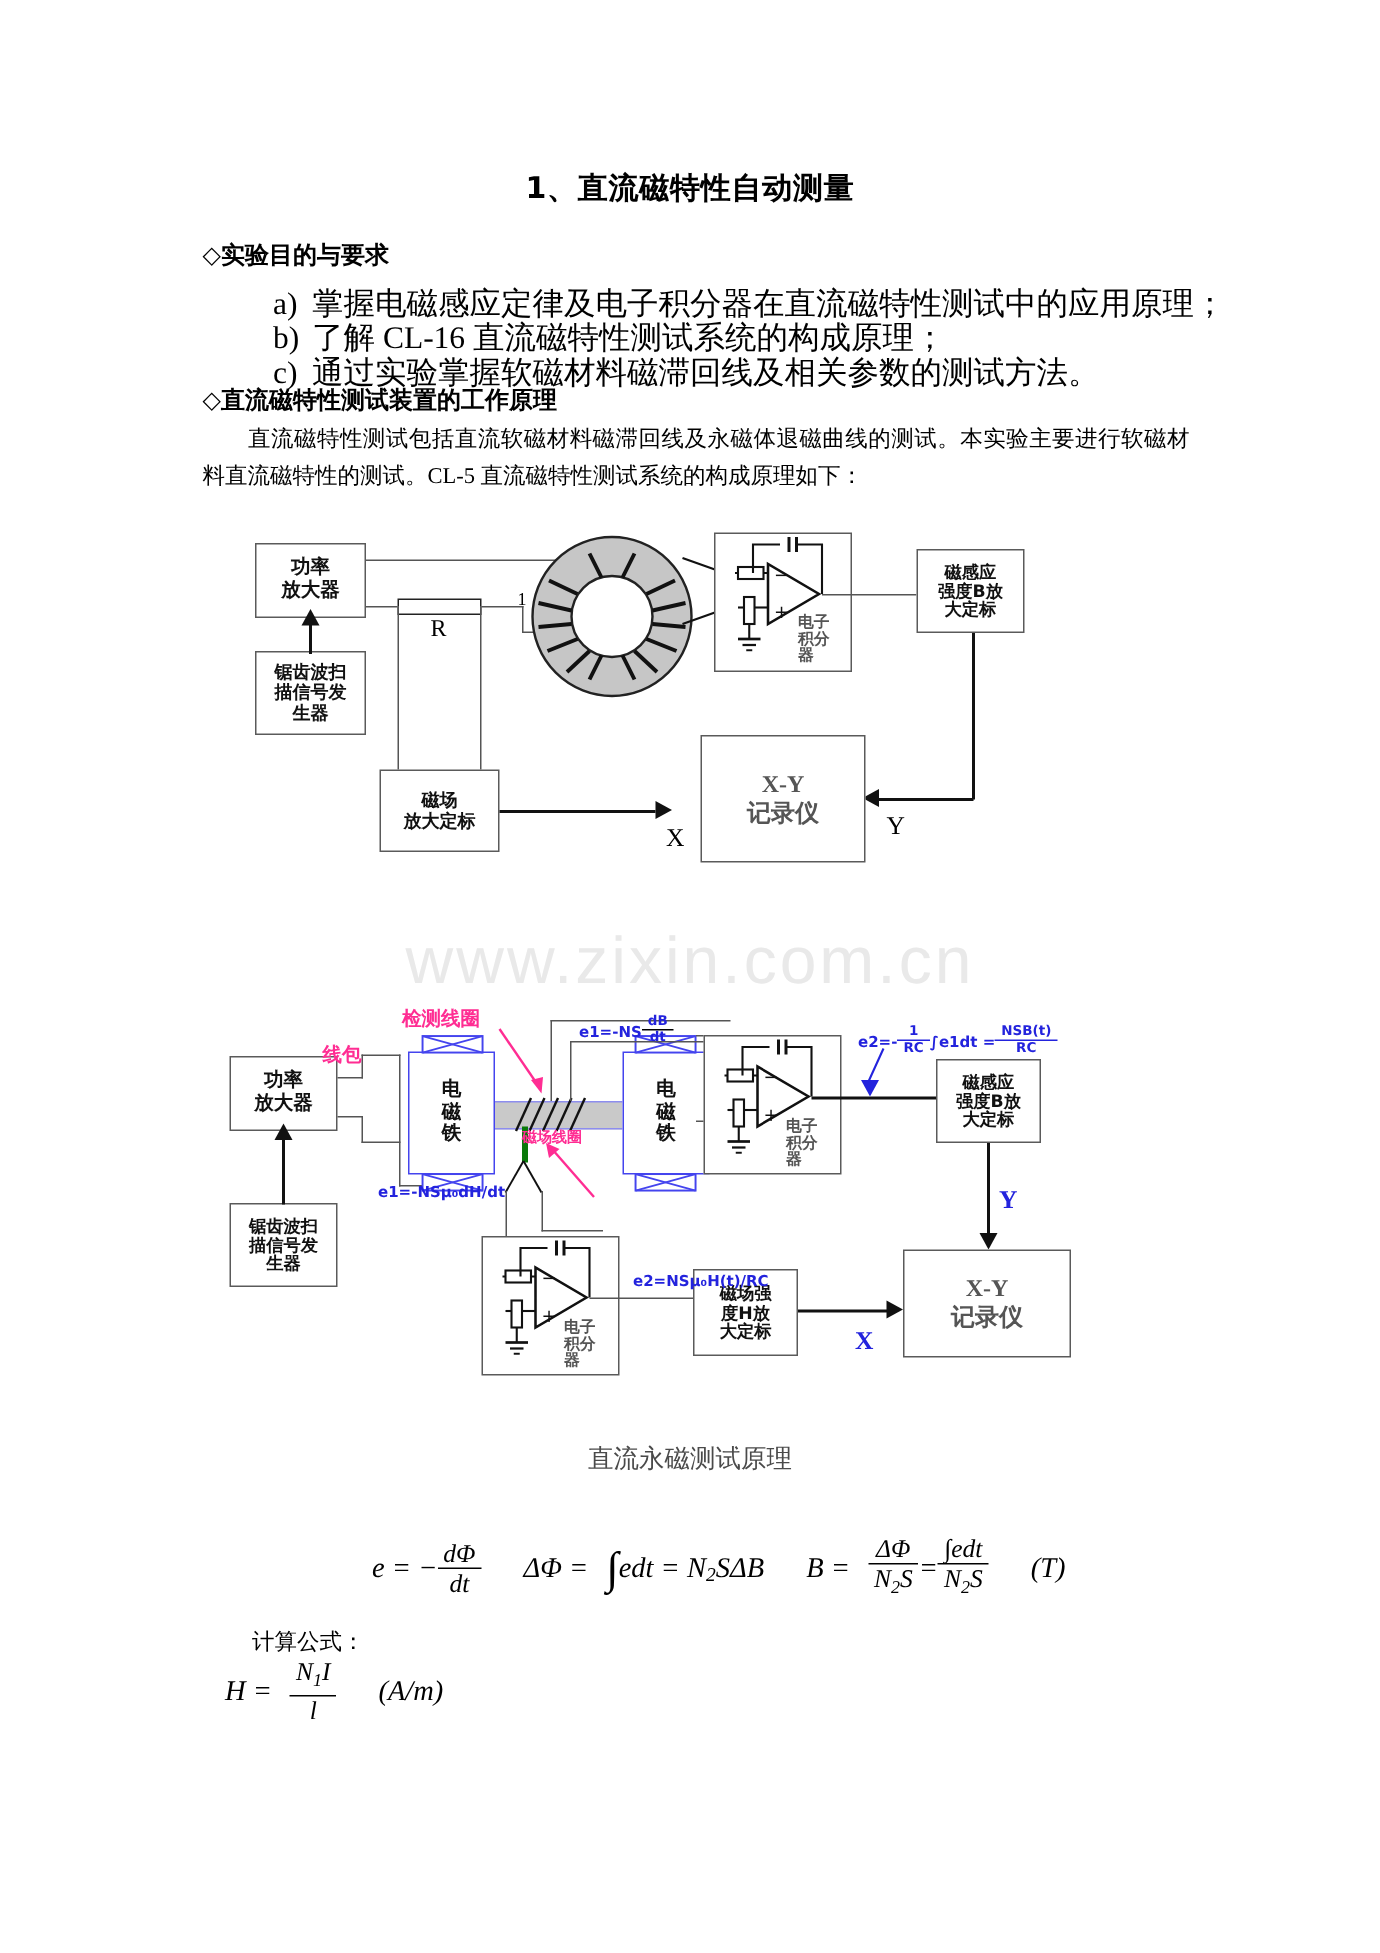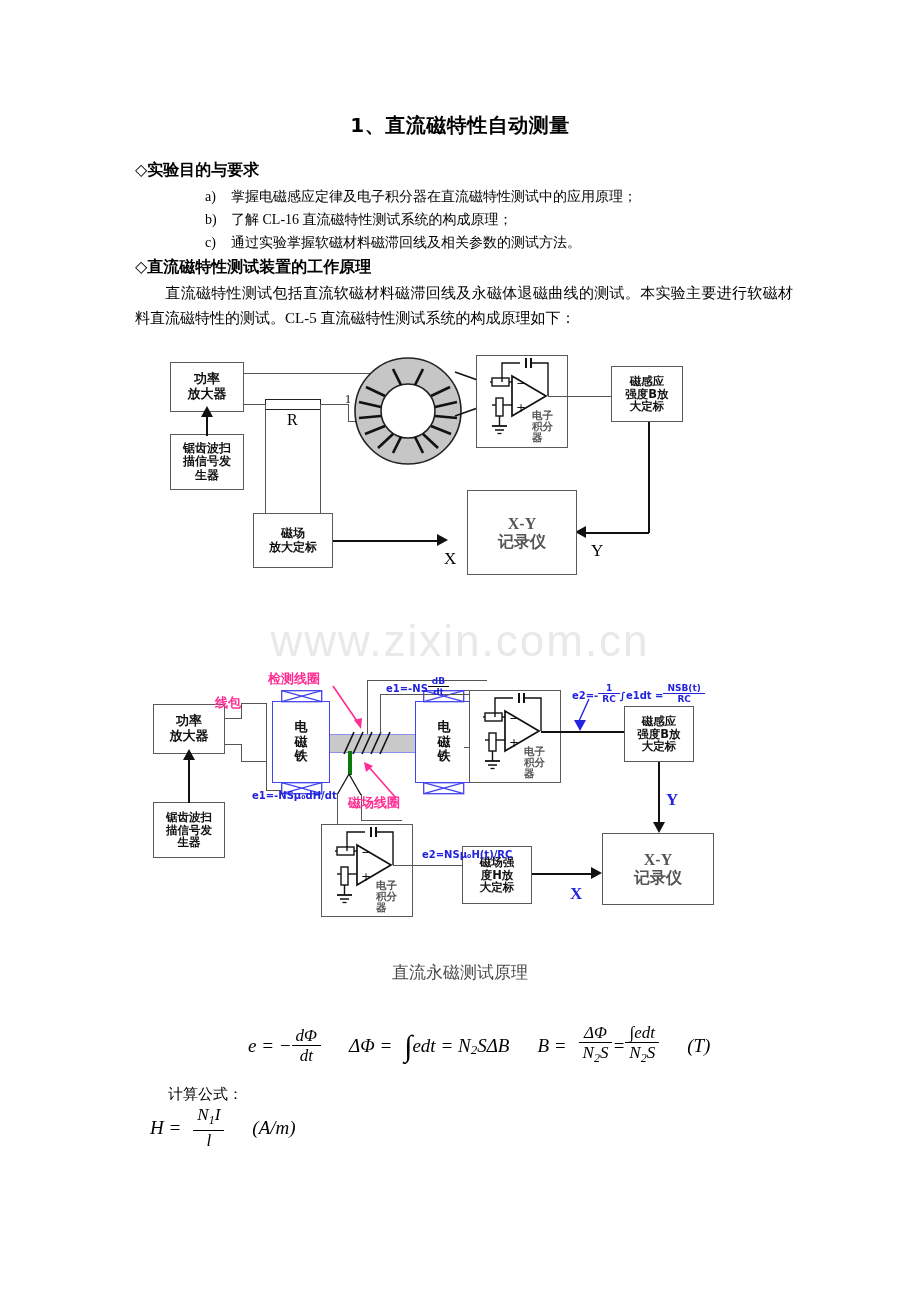--- a/index.html
+++ b/index.html
@@ -22,21 +22,21 @@
   }
   .heading{
     position:absolute;left:135px;
     font-family:"DejaVu Sans","Liberation Sans",sans-serif;
     font-weight:bold;font-size:16px;
     white-space:nowrap;
   }
   #h-purpose{top:160px;}
   #h-principle{top:257px;}
   .li{
-    position:absolute;left:182px;font-size:14px;white-space:nowrap;margin-left:23px;
+    position:absolute;left:182px;font-size:21px;white-space:nowrap;
   }
   #li-a{top:188px;}
   #li-b{top:211px;}
   #li-c{top:234px;}
   .li .mk{display:inline-block;width:26px;}
   .para{
     position:absolute;left:135px;width:658px;font-size:15px;
     line-height:25px;text-align:justify;
   }
   #p1{top:281px;}
@@ -370,21 +370,21 @@
     <div class="box" style="left:602px;top:833px;width:112px;height:72px;font-size:16px;color:#555;">
       <span><span class="lbl serif" style="position:static;">X-Y</span><br><span class="lbl serif" style="position:static;">记录仪</span></span>
     </div>
 
     <div class="lbl pink" style="left:215px;top:694px;font-size:13px;font-family:Liberation Mono, monospace;">线包</div>
     <div class="lbl pink" style="left:268px;top:670px;font-size:13px;">检测线圈</div>
     <svg class="dg" style="left:330px;top:684px;" width="42" height="50">
       <line x1="3" y1="2" x2="29" y2="40" stroke="#ff2d93" stroke-width="1.6"></line>
       <polygon points="31,45 24,36 32,34" fill="#ff2d93"></polygon>
     </svg>
-    <div class="lbl pink" style="left:348px;top:794px;font-size:13px;">磁场线圈</div>
+    <div class="lbl pink" style="left:348px;top:751px;font-size:10px;">磁场线圈</div>
     <svg class="dg" style="left:352px;top:760px;" width="48" height="42">
       <line x1="44" y1="38" x2="16" y2="6" stroke="#ff2d93" stroke-width="1.6"></line>
       <polygon points="12,2 21,6 14,12" fill="#ff2d93"></polygon>
     </svg>
 
     <div class="lbl blue" style="left:386px;top:676px;font-size:10px;">
       <span>e1=-NS</span><span class="frac" style="font-style:normal;vertical-align:-3px;"><span class="num" style="font-size:9px;line-height:10px;">dB</span><span class="den" style="font-size:9px;line-height:10px;">dt</span></span>
     </div>
     <div class="lbl blue" style="left:252px;top:790px;font-size:10px;">e1=-NSμ₀dH/dt</div>
     <div class="lbl blue" style="left:572px;top:683px;font-size:10px;">

